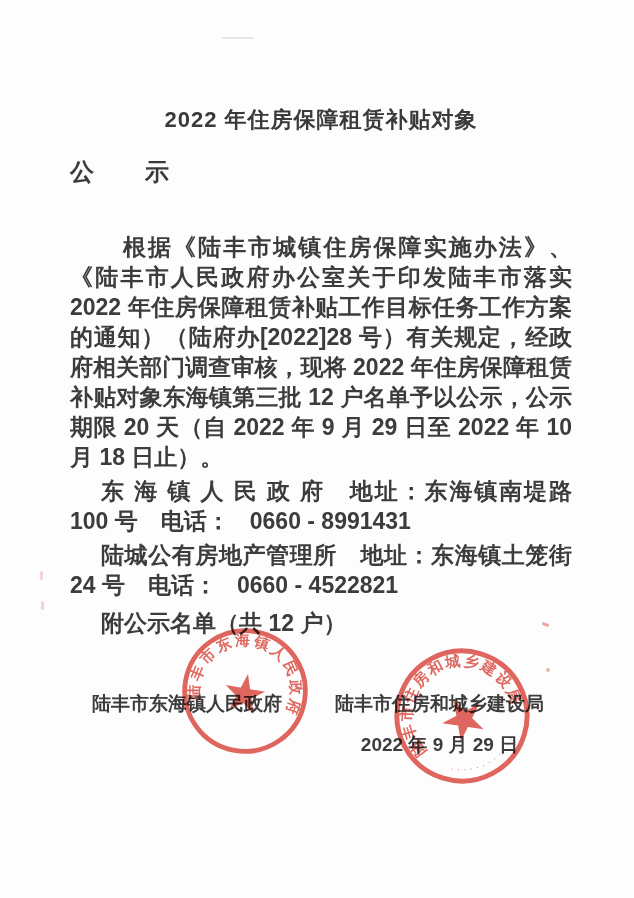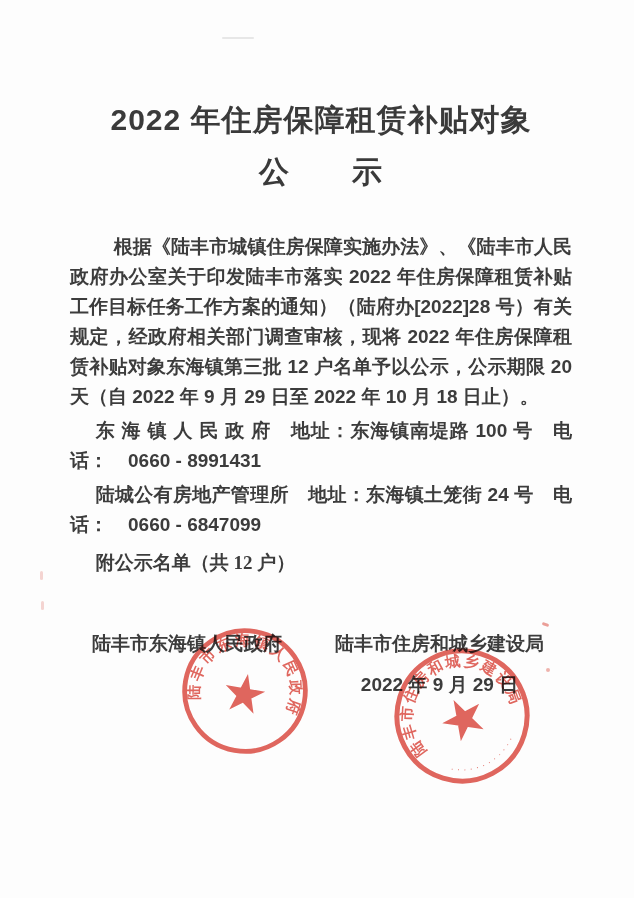--- a/index.html
+++ b/index.html
@@ -1,29 +1,29 @@
 <!DOCTYPE html>
 <html><head>
 <meta charset="utf-8">
 <style>
   html,body{margin:0;padding:0;background:#ffffff;}
   .page{
     position:relative;width:634px;height:898px;background:#fdfdfd;overflow:hidden;
     font-family:"Liberation Sans","DejaVu Sans",sans-serif;color:#3c3c3c;
   }
   .doc{padding:102px 62px 0 70px;}
-  .title{margin:0;font-size:30px;line-height:36px;text-align:center;
+  .title{margin:0;font-size:22px;line-height:36px;text-align:center;
     font-weight:700;color:#3a3a3a;letter-spacing:1px;}
-  .subtitle{margin:16px 0 0;font-size:30px;line-height:36px;text-align:center;
+  .subtitle{margin:16px 0 0;font-size:24px;line-height:36px;text-align:left;
     font-weight:700;color:#3a3a3a;letter-spacing:1px;}
-  .bodytext{margin-top:42px;font-size:19px;line-height:30px;font-weight:600;}
+  .bodytext{margin-top:42px;font-size:23px;line-height:30px;font-weight:600;}
   .para{margin:0;text-align:justify;text-indent:2.3em;}
   .contact{margin:4px 0 0;text-align:justify;text-indent:1.35em;}
   .phone{white-space:nowrap;margin-left:20px;}
-  .attach{margin:8px 0 0;text-indent:1.35em;font-family:Liberation Serif, serif;}
+  .attach{margin:8px 0 0;text-indent:1.35em;}
   .sig-row{display:flex;justify-content:space-between;margin-top:54px;
     padding-left:22px;padding-right:28px;font-size:19px;font-weight:600;line-height:23px;}
   .sig-right{text-align:center;}
   .sig-date{margin-top:18px;}
   .seal{position:absolute;mix-blend-mode:multiply;opacity:.84;}
   .seal-left{left:178px;top:624px;transform:rotate(10deg);}
   .seal-right{left:392px;top:646px;transform:rotate(-28deg);}
   .seal text{font-weight:700;font-family:"Liberation Sans","DejaVu Sans",sans-serif;}
   .speck{position:absolute;background:#e2766c;border-radius:2px;}
   .speck-1{left:542px;top:623px;width:7px;height:3px;transform:rotate(20deg);opacity:.7;}
@@ -41,21 +41,21 @@
 
   <div class="doc">
     <h1 class="title">2022 年住房保障租赁补贴对象</h1>
     <h2 class="subtitle">公　　示</h2>
 
     <div class="bodytext">
       <p class="para">根据《陆丰市城镇住房保障实施办法》、《陆丰市人民政府办公室关于印发陆丰市落实 2022 年住房保障租赁补贴工作目标任务工作方案的通知）（陆府办[2022]28 号）有关规定，经政府相关部门调查审核，现将 2022 年住房保障租赁补贴对象东海镇第三批 12 户名单予以公示，公示期限 20 天（自 2022 年 9 月 29 日至 2022 年 10 月 18 日止）。</p>
 
       <p class="contact"><span>东 海 镇 人 民 政 府　地址：东海镇南堤路 100 号　电话：</span><span class="phone">0660 - 8991431</span></p>
 
-      <p class="contact"><span>陆城公有房地产管理所　地址：东海镇土笼街 24 号　电话：</span><span class="phone">0660 - 6847099</span></p>
+      <p class="contact"><span>陆城公有房地产管理所　地址：东海镇土笼街 24 号　电话：</span><span class="phone">0660 - 4522821</span></p>
 
       <p class="attach">附公示名单（共 12 户）</p>
     </div>
 
     <div class="sig-row">
       <div class="sig-left">陆丰市东海镇人民政府</div>
       <div class="sig-right">
         <div>陆丰市住房和城乡建设局</div>
         <div class="sig-date">2022 年 9 月 29 日</div>
       </div>

